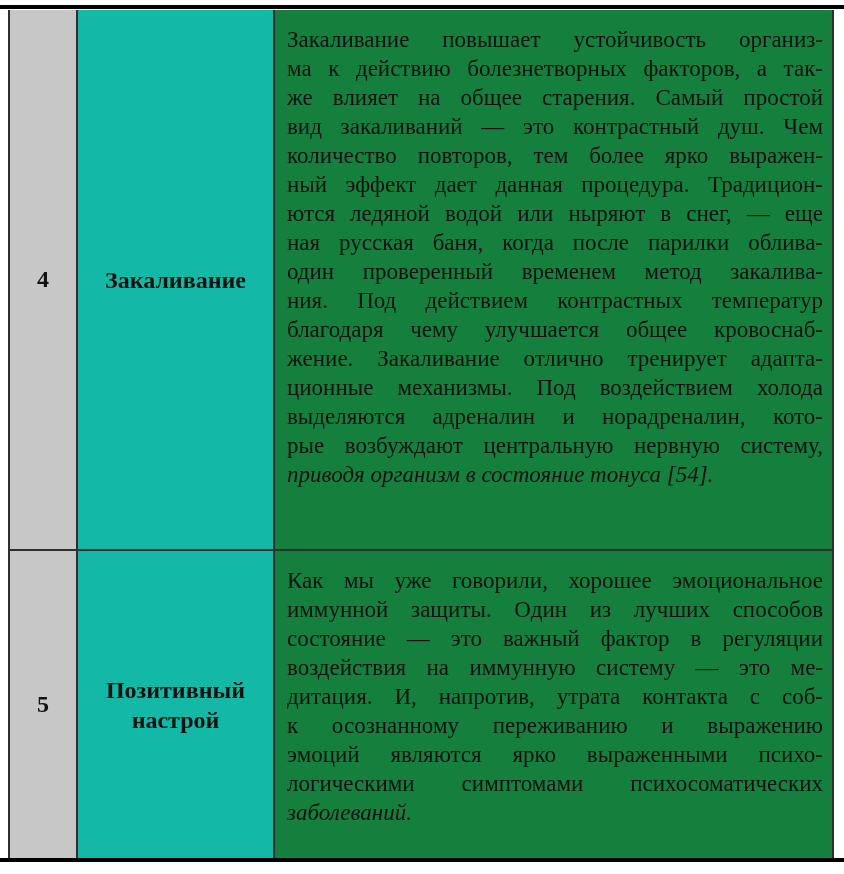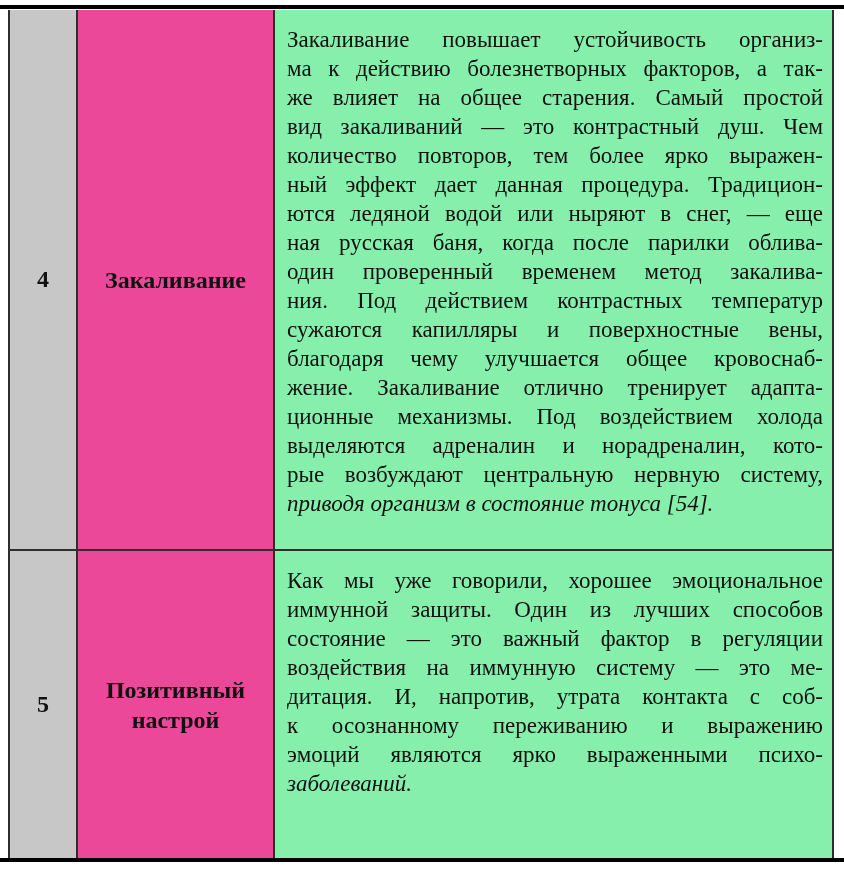--- a/index.html
+++ b/index.html
@@ -51,35 +51,35 @@
     border-right: 2px solid #2e2e2e;
     display: flex;
     align-items: center;
     justify-content: center;
     font-weight: bold;
     font-size: 24px;
   }
 
   .cell-title {
     width: 197px;
-    background: #ec4899;
+    background: #14b8a6;
     border-right: 2px solid #2e2e2e;
     display: flex;
     align-items: center;
     justify-content: center;
     text-align: center;
     font-weight: bold;
     font-size: 24px;
     line-height: 30px;
     padding: 0 12px;
   }
 
   .cell-text {
     flex: 1;
-    background: #86efac;
+    background: #15803d;
     padding: 15px 9px 0 12px;
     font-size: 23px;
     line-height: 29px;
   }
 
   .tline {
     text-align: justify;
     text-align-last: justify;
     white-space: nowrap;
   }
@@ -108,21 +108,20 @@
           <div class="tline">Закаливание повышает устойчивость организ-</div>
           <div class="tline">ма к действию болезнетворных факторов, а так-</div>
           <div class="tline">же влияет на общее старения. Самый простой</div>
           <div class="tline">вид закаливаний — это контрастный душ. Чем</div>
           <div class="tline">количество повторов, тем более ярко выражен-</div>
           <div class="tline">ный эффект дает данная процедура. Традицион-</div>
           <div class="tline">ются ледяной водой или ныряют в снег, — еще</div>
           <div class="tline">ная русская баня, когда после парилки облива-</div>
           <div class="tline">один проверенный временем метод закалива-</div>
           <div class="tline">ния. Под действием контрастных температур</div>
-          <div class="tline">сужаются капилляры и поверхностные вены,</div>
           <div class="tline">благодаря чему улучшается общее кровоснаб-</div>
           <div class="tline">жение. Закаливание отлично тренирует адапта-</div>
           <div class="tline">ционные механизмы. Под воздействием холода</div>
           <div class="tline">выделяются адреналин и норадреналин, кото-</div>
           <div class="tline">рые возбуждают центральную нервную систему,</div>
           <div class="tline tline-last">приводя организм в состояние тонуса [54].</div>
         </div>
     </div>
 
     <div class="row row-5">
@@ -133,20 +132,21 @@
         <span>Позитивный настрой</span>
       </div>
       <div class="cell cell-text">
           <div class="tline">Как мы уже говорили, хорошее эмоциональное</div>
           <div class="tline">иммунной защиты. Один из лучших способов</div>
           <div class="tline">состояние — это важный фактор в регуляции</div>
           <div class="tline">воздействия на иммунную систему — это ме-</div>
           <div class="tline">дитация. И, напротив, утрата контакта с соб-</div>
           <div class="tline">к осознанному переживанию и выражению</div>
           <div class="tline">эмоций являются ярко выраженными психо-</div>
+          <div class="tline">логическими симптомами психосоматических</div>
           <div class="tline tline-last">заболеваний.</div>
         </div>
     </div>
 
   </div>
 
   <div class="rule rule-bottom"></div>
 
 </div>
 

